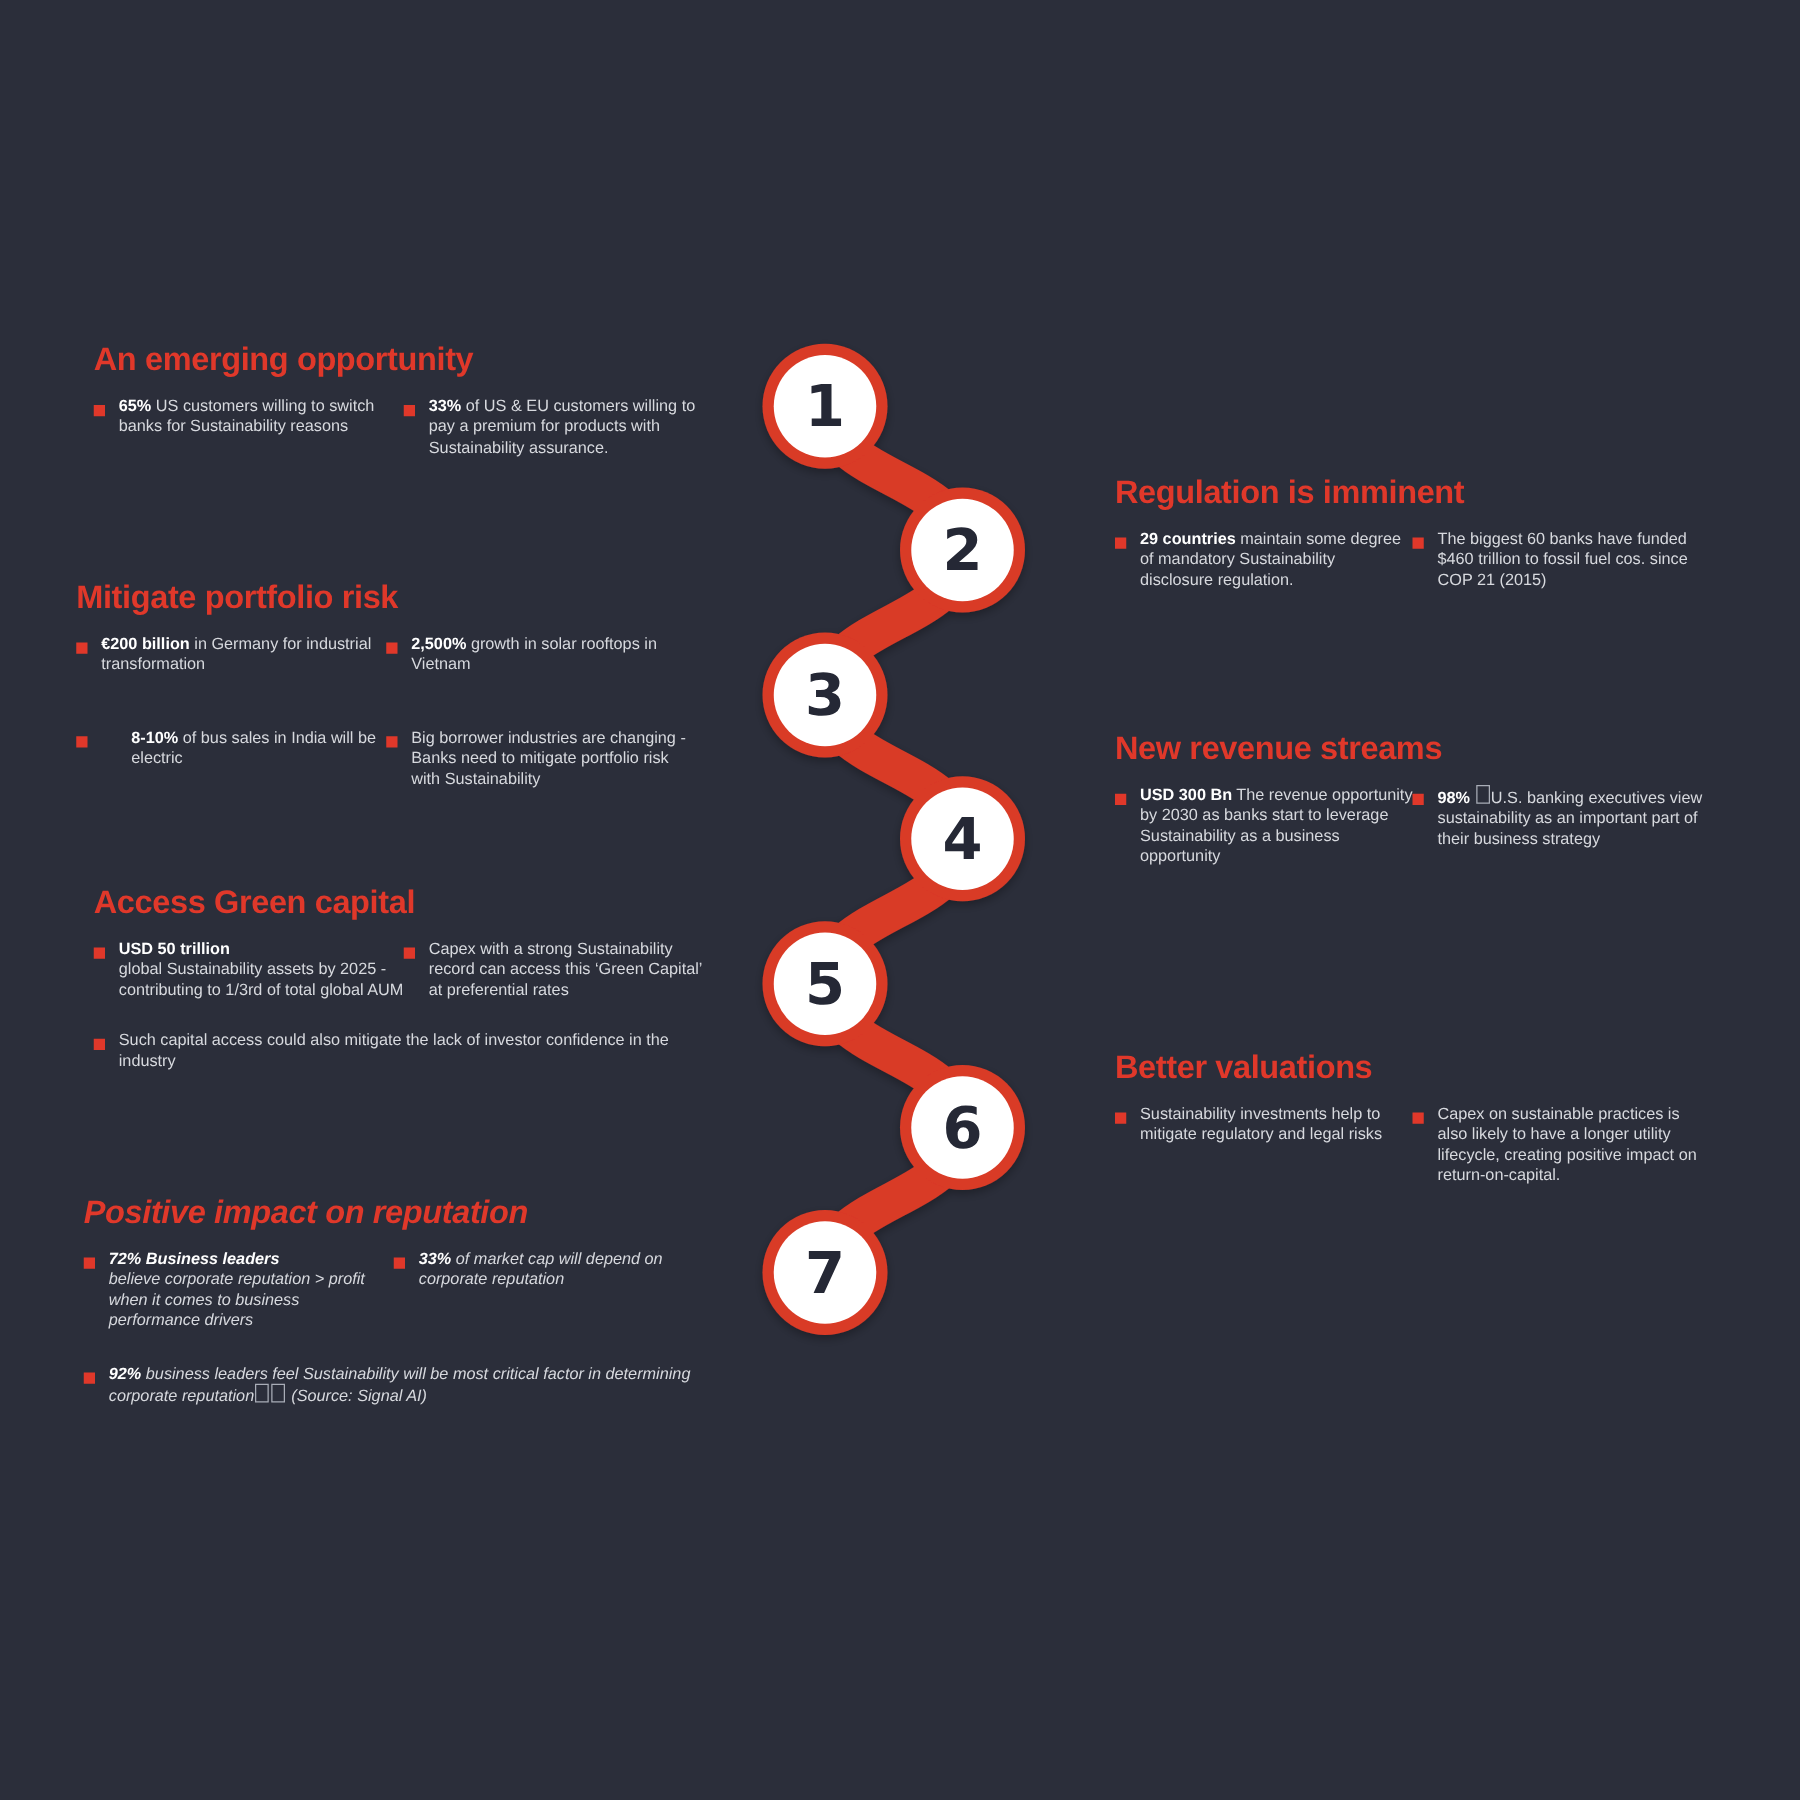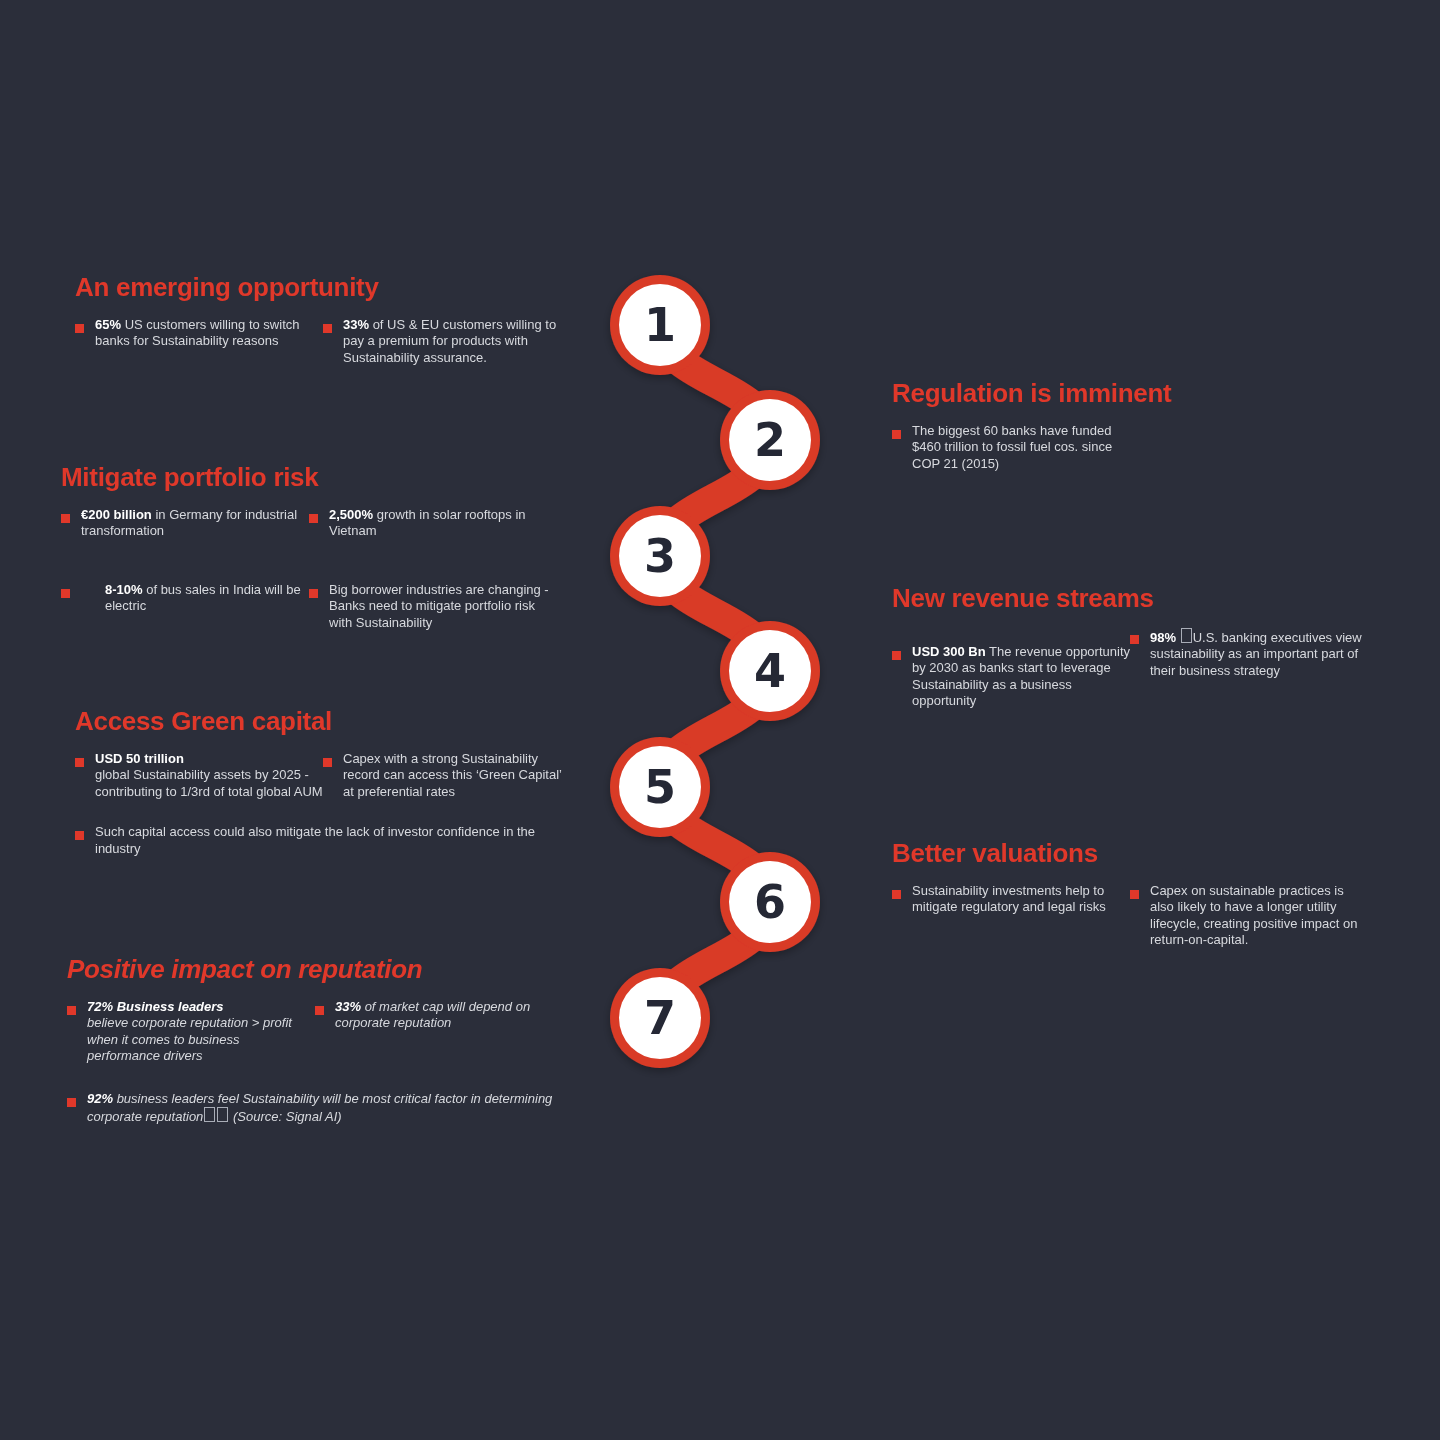--- a/index.html
+++ b/index.html
@@ -215,33 +215,39 @@
     </div>
     <div class="bullet-row" style="margin-top:26px; width:500px;">
       <span class="bullet-mark"></span>
       <span class="bullet-text"><b>92%</b> business leaders feel Sustainability will be most critical factor in determining corporate reputation<span class="tofu"></span><span class="tofu"></span> (Source: Signal AI)</span>
     </div>
   </div>
 
   <div class="section" id="sec-4" style="left:892px; top:378px; width:500px;">
     <h2 class="sec-title">Regulation is imminent</h2>
     <div class="cols">
+      <div class="col" style="width:238px;">
+        <div class="bullet-row">
+          <span class="bullet-mark"></span>
+          <span class="bullet-text"><b>29 countries</b> maintain some degree of mandatory Sustainability disclosure regulation.</span>
+        </div>
+      </div>
       <div class="col" style="width:240px;">
         <div class="bullet-row">
           <span class="bullet-mark"></span>
           <span class="bullet-text">The biggest 60 banks have funded $460 trillion to fossil fuel cos. since COP 21 (2015)</span>
         </div>
       </div>
     </div>
   </div>
 
   <div class="section" id="sec-5" style="left:892px; top:583px; width:500px;">
     <h2 class="sec-title">New revenue streams</h2>
     <div class="cols">
-      <div class="col" style="width:238px;margin-top:16px;">
+      <div class="col" style="width:238px;">
         <div class="bullet-row">
           <span class="bullet-mark"></span>
           <span class="bullet-text"><b>USD 300 Bn</b> The revenue opportunity by 2030 as banks start to leverage Sustainability as a business opportunity</span>
         </div>
       </div>
       <div class="col" style="width:240px;">
         <div class="bullet-row">
           <span class="bullet-mark"></span>
           <span class="bullet-text"><b>98%</b> <span class="tofu"></span>U.S. banking executives view sustainability as an important part of their business strategy</span>
         </div>

